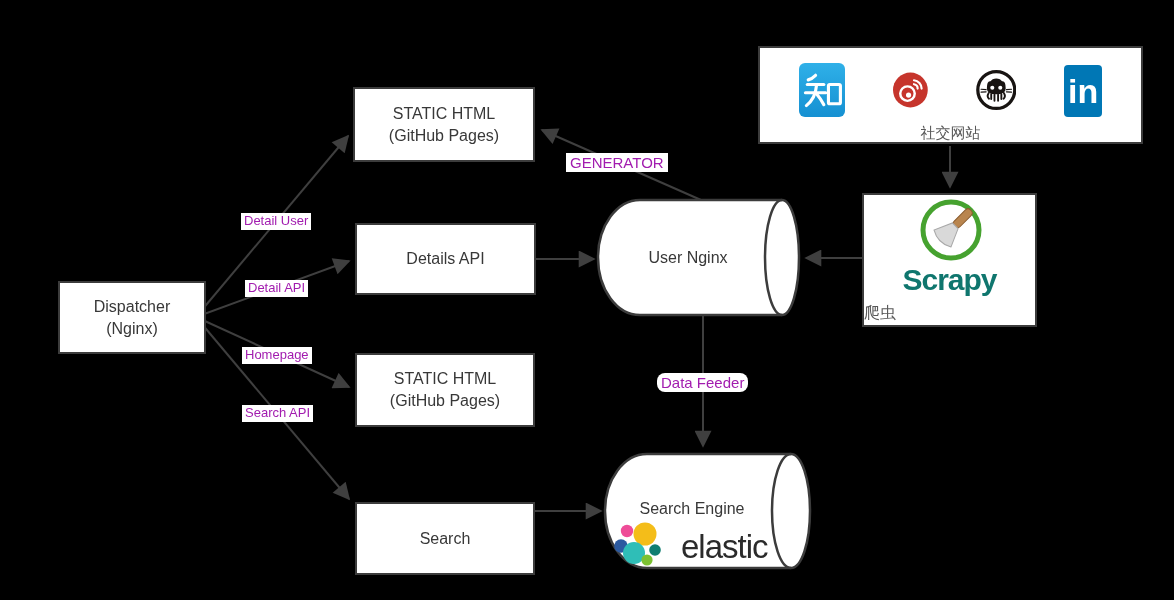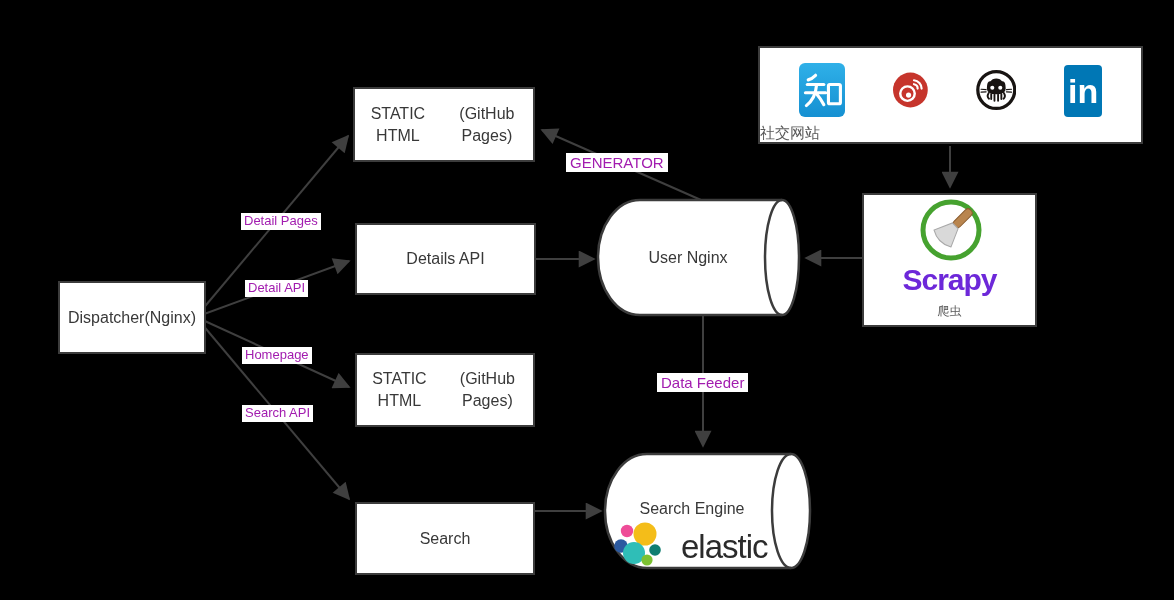--- a/index.html
+++ b/index.html
@@ -3,45 +3,45 @@
 <meta charset="utf-8">
 <style>
   html,body{margin:0;padding:0;background:#000;}
   #canvas{
     position:relative;width:1174px;height:600px;background:#000;overflow:hidden;
     font-family:"Liberation Sans","DejaVu Sans",sans-serif;color:#383838;
   }
   #wires{position:absolute;left:0;top:0;width:1174px;height:600px;}
   .node{
     position:absolute;background:#fff;border:2px solid #3c3c3c;box-sizing:border-box;
-    display:flex;flex-direction:row;align-items:center;justify-content:center;
+    display:flex;flex-direction:column;align-items:center;justify-content:center;
     font-size:16px;line-height:1.35;text-align:center;color:#383838;
   }
   .cyl-label{
     position:absolute;display:flex;flex-direction:column;align-items:center;justify-content:center;
     font-size:16px;line-height:1.35;text-align:center;color:#383838;
   }
   .edge-label{
     position:absolute;background:#fff;color:#a21caf;font-size:13px;line-height:1.15;
     padding:1px 3px;white-space:nowrap;
   }
   .edge-label.big{font-size:15px;padding:1px 4px;}
   .panel{position:absolute;background:#fff;border:2px solid #3c3c3c;box-sizing:border-box;}
   .social-icons{position:absolute;left:0;top:14px;width:100%;display:flex;justify-content:space-between;
     padding:0 39px;box-sizing:border-box;align-items:center;gap:48px;}
-  .social-caption{position:absolute;left:0;top:76px;width:100%;
+  .social-caption{position:absolute;left:0;top:76px;width:100%;text-align:center;
     font-size:15px;color:#595959;}
   .tile{display:flex;align-items:center;justify-content:center;}
   .tile-zhihu{width:54px;height:54px;border-radius:6px;background:linear-gradient(#2fb0e8,#1590d2);}
   .tile-linkedin{width:52px;height:52px;border-radius:4px;background:#0077b5;margin-top:1px;
     color:#fff;font-weight:bold;font-size:34px;letter-spacing:0;line-height:1;}
   .scrapy-name{position:absolute;left:0;top:68px;width:100%;text-align:center;
-    font-weight:bold;font-size:30px;color:#6d28d9;letter-spacing:-1px;}
-  .scrapy-caption{position:absolute;left:0;top:108px;width:100%;text-align:center;
-    font-size:12px;color:#595959;}
+    font-weight:bold;font-size:30px;color:#0f766e;letter-spacing:-1px;}
+  .scrapy-caption{position:absolute;left:0;top:108px;width:100%;
+    font-size:16px;color:#595959;}
   .elastic-row{position:absolute;left:614px;top:519px;width:170px;height:48px;
     display:flex;align-items:flex-end;gap:20px;}
   .elastic-word{font-size:33px;color:#2b2b2b;letter-spacing:-1px;line-height:1;padding-bottom:4px;}
 </style>
 </head>
 <body>
 
 <div id="canvas">
 
   <svg id="wires" viewBox="0 0 1174 600">
@@ -111,26 +111,26 @@
       <circle cx="13" cy="9" r="6.2" fill="#ee4c98"></circle>
       <circle cx="31" cy="12" r="11.5" fill="#f4bd19"></circle>
       <circle cx="7" cy="24" r="6.8" fill="#2c5aa0"></circle>
       <circle cx="20" cy="31" r="11" fill="#2fbeb7"></circle>
       <circle cx="41" cy="28" r="5.8" fill="#0f7e71"></circle>
       <circle cx="33" cy="38" r="5.6" fill="#7cc131"></circle>
     </svg>
     <span class="elastic-word">elastic</span>
   </div>
 
-  <div class="edge-label" style="left:241px;top:213px;">Detail Pages</div>
+  <div class="edge-label" style="left:241px;top:213px;">Detail User</div>
   <div class="edge-label" style="left:245px;top:280px;">Detail API</div>
   <div class="edge-label" style="left:242px;top:347px;">Homepage</div>
   <div class="edge-label" style="left:242px;top:405px;">Search API</div>
   <div class="edge-label big" style="left:566px;top:153px;">GENERATOR</div>
-  <div class="edge-label big" style="left:657px;top:373px;">Data Feeder</div>
+  <div class="edge-label big" style="left:657px;top:373px;border-radius:8px;">Data Feeder</div>
 
   <div class="panel" style="left:758px;top:46px;width:385px;height:98px;">
     <div class="social-icons">
 
       <div class="tile tile-zhihu">
         <svg width="46" height="46" viewBox="0 0 50 50">
           <g stroke="#ffffff" stroke-width="3.4" fill="none" stroke-linecap="round" stroke-linejoin="round">
             <path d="M 18,9 Q 14,13 10,14"></path>
             <path d="M 9,19 H 27"></path>
             <path d="M 7,28 H 29"></path>

